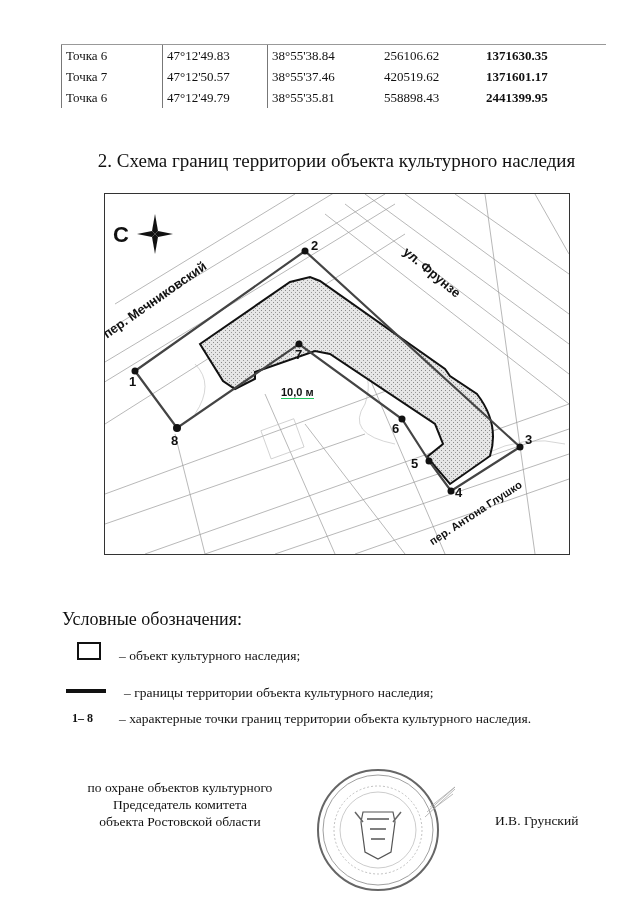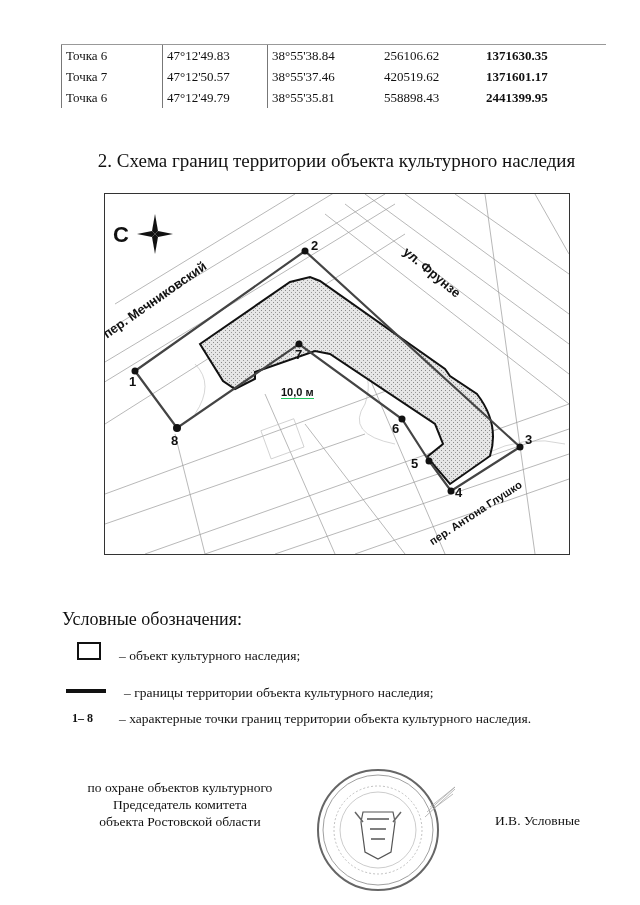--- a/index.html
+++ b/index.html
@@ -159,13 +159,13 @@
     <circle cx="63" cy="63" r="55" fill="none" stroke="#888" stroke-width="0.8"></circle>
     <circle cx="63" cy="63" r="44" fill="none" stroke="#999" stroke-width="0.6" stroke-dasharray="2 2"></circle>
     <circle cx="63" cy="63" r="38" fill="none" stroke="#aaa" stroke-width="0.6"></circle>
     <path d="M48 45 L78 45 L80 55 L76 85 L63 92 L50 85 L46 55 Z" fill="none" stroke="#555" stroke-width="1.2"></path>
     <path d="M52 52 L74 52 M55 62 L71 62 M56 72 L70 72" stroke="#555" stroke-width="1.5"></path>
     <path d="M40 45 l8 10 M86 45 l-8 10" stroke="#666" stroke-width="1.5"></path>
     <path d="M115 40 l25 -20 M112 45 l28 -25 M118 42 l20 -15 M110 50 l30 -28" stroke="#aaa" stroke-width="0.8"></path>
   </svg>
 </div>
 
-<div class="sig-right">И.В. Условные</div>
+<div class="sig-right">И.В. Грунский</div>
 
 </body></html>

